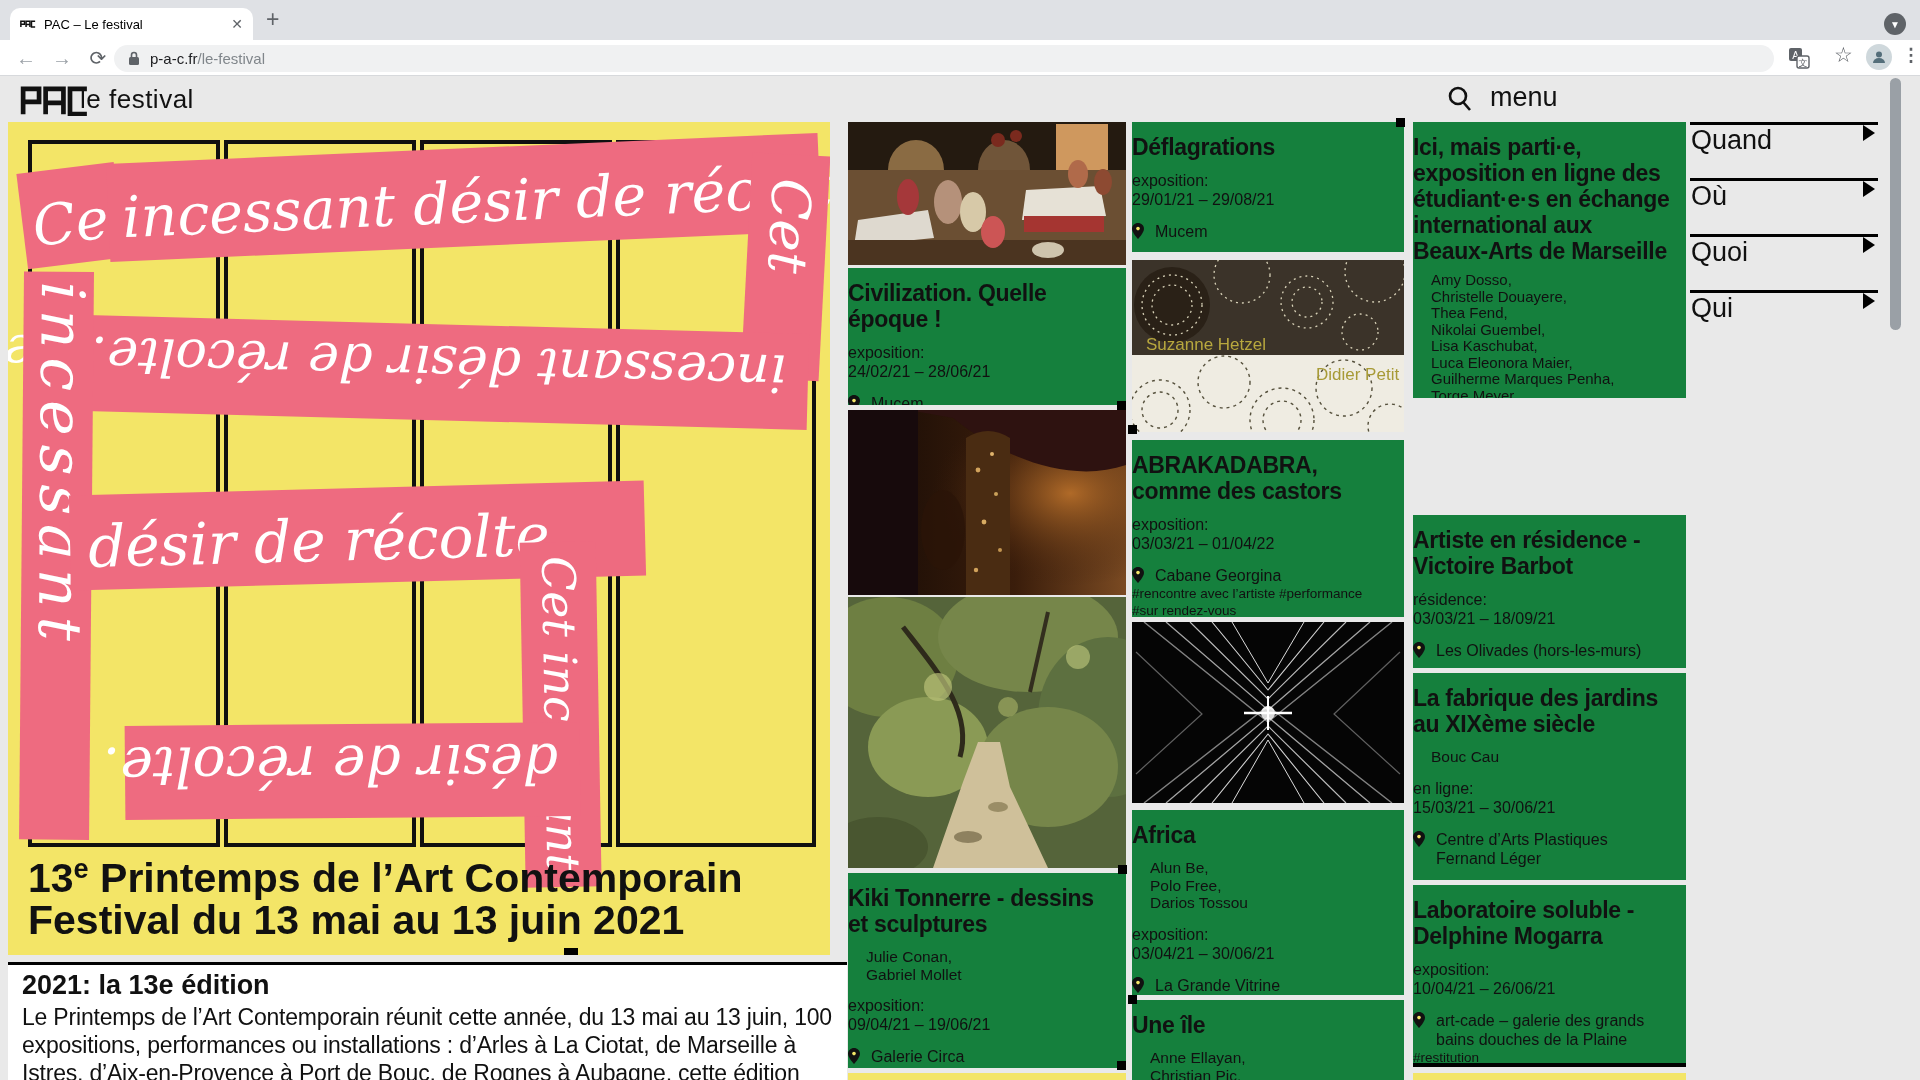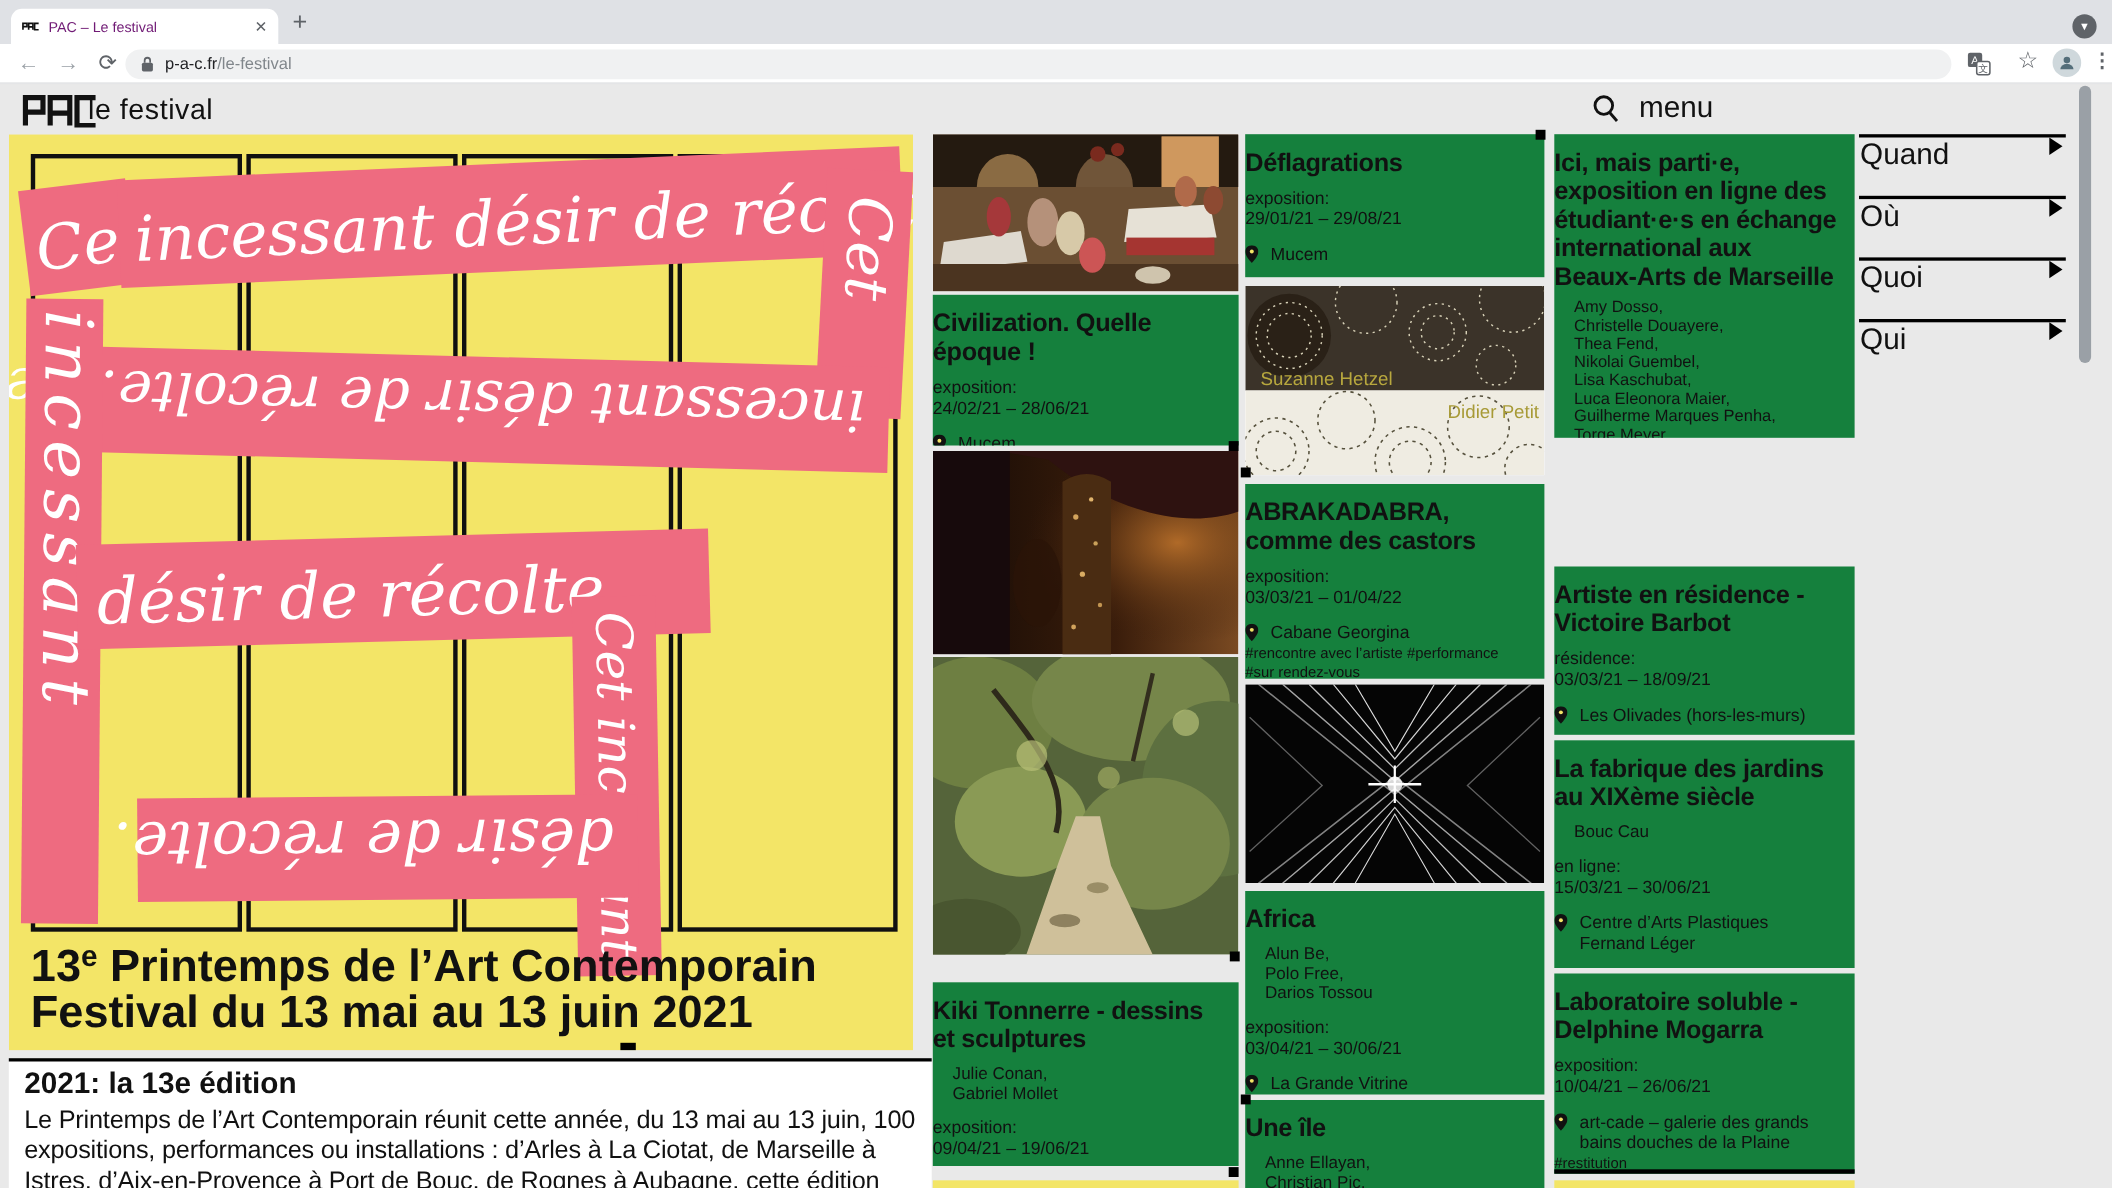--- a/index.html
+++ b/index.html
@@ -1,21 +1,21 @@
 <!DOCTYPE html>
 <html><head>
 <meta charset="utf-8">
 <style>
   html,body{margin:0;padding:0;width:1920px;height:1080px;overflow:hidden;
     font-family:"Liberation Sans",sans-serif;background:#e9e9e9;color:#111;}
   
   .tabstrip{position:absolute;top:0;left:0;width:1920px;height:40px;background:#dfe1e5;}
   .tab{position:absolute;left:10px;top:8px;width:243px;height:32px;background:#fff;
     border-radius:10px 10px 0 0;display:flex;align-items:center;padding:0 10px;box-sizing:border-box;}
-  .tab-title{font-size:13px;color:#701a75;margin-left:8px;flex:1;white-space:nowrap;overflow:hidden;}
+  .tab-title{font-size:13px;color:#000000;margin-left:8px;flex:1;white-space:nowrap;overflow:hidden;}
   .tab-close{color:#5f6368;font-size:14px;cursor:default;}
   .newtab{position:absolute;left:266px;top:6px;font-size:23px;color:#5f6368;}
   .winchev{position:absolute;left:1884px;top:13px;width:22px;height:22px;border-radius:50%;
     background:#5f6368;color:#fff;display:flex;align-items:center;justify-content:center;font-size:10px;}
   .toolbar{position:absolute;top:40px;left:0;width:1920px;height:36px;background:#fff;border-bottom:1px solid #d7d9dc;box-sizing:border-box;}
   .navic{position:absolute;top:44px;font-size:20px;line-height:28px;color:#9aa0a6;width:28px;text-align:center;}
   .navic.dark{color:#5f6368;}
   .omnibox{position:absolute;left:114px;top:45px;width:1660px;height:27px;border-radius:14px;background:#f0f1f2;
     display:flex;align-items:center;padding:0 14px;box-sizing:border-box;gap:10px;}
   .url{font-size:15px;color:#202124;white-space:nowrap;}
@@ -253,21 +253,21 @@
       <ellipse cx="150" cy="210" rx="10" ry="5" fill="#9a8d66"></ellipse>
       <path d="M55,30 C90,75 125,115 112,160" stroke="#2e2a1b" stroke-width="5" fill="none"></path>
       <path d="M200,15 L182,95" stroke="#332e1e" stroke-width="4" fill="none"></path>
       <circle cx="90" cy="90" r="14" fill="#b9c177" opacity=".7"></circle>
       <circle cx="230" cy="60" r="12" fill="#c3cc80" opacity=".6"></circle>
       <circle cx="160" cy="110" r="10" fill="#aab468" opacity=".6"></circle>
       <ellipse cx="30" cy="250" rx="50" ry="30" fill="#495630"></ellipse>
     </svg>
   </div>
 
-  <div class="tile card" style="left:848px;top:816px;width:278px;height:167px">
+  <div class="tile card" style="left:848px;top:796px;width:278px;height:195px">
     <h3>Kiki Tonnerre - dessins et sculptures</h3>
     <div class="artists">Julie Conan,
 Gabriel Mollet</div>
     <div class="meta">
       <span>exposition:</span><br>
       <span>09/04/21 – 19/06/21</span>
     </div>
     <div class="loc">
       <svg width="12" height="16" viewBox="0 0 12 16">
           <path d="M6,0 C2.7,0 0,2.6 0,5.8 C0,10 6,16 6,16 S12,10 12,5.8 C12,2.6 9.3,0 6,0 Z" fill="#111"></path>

